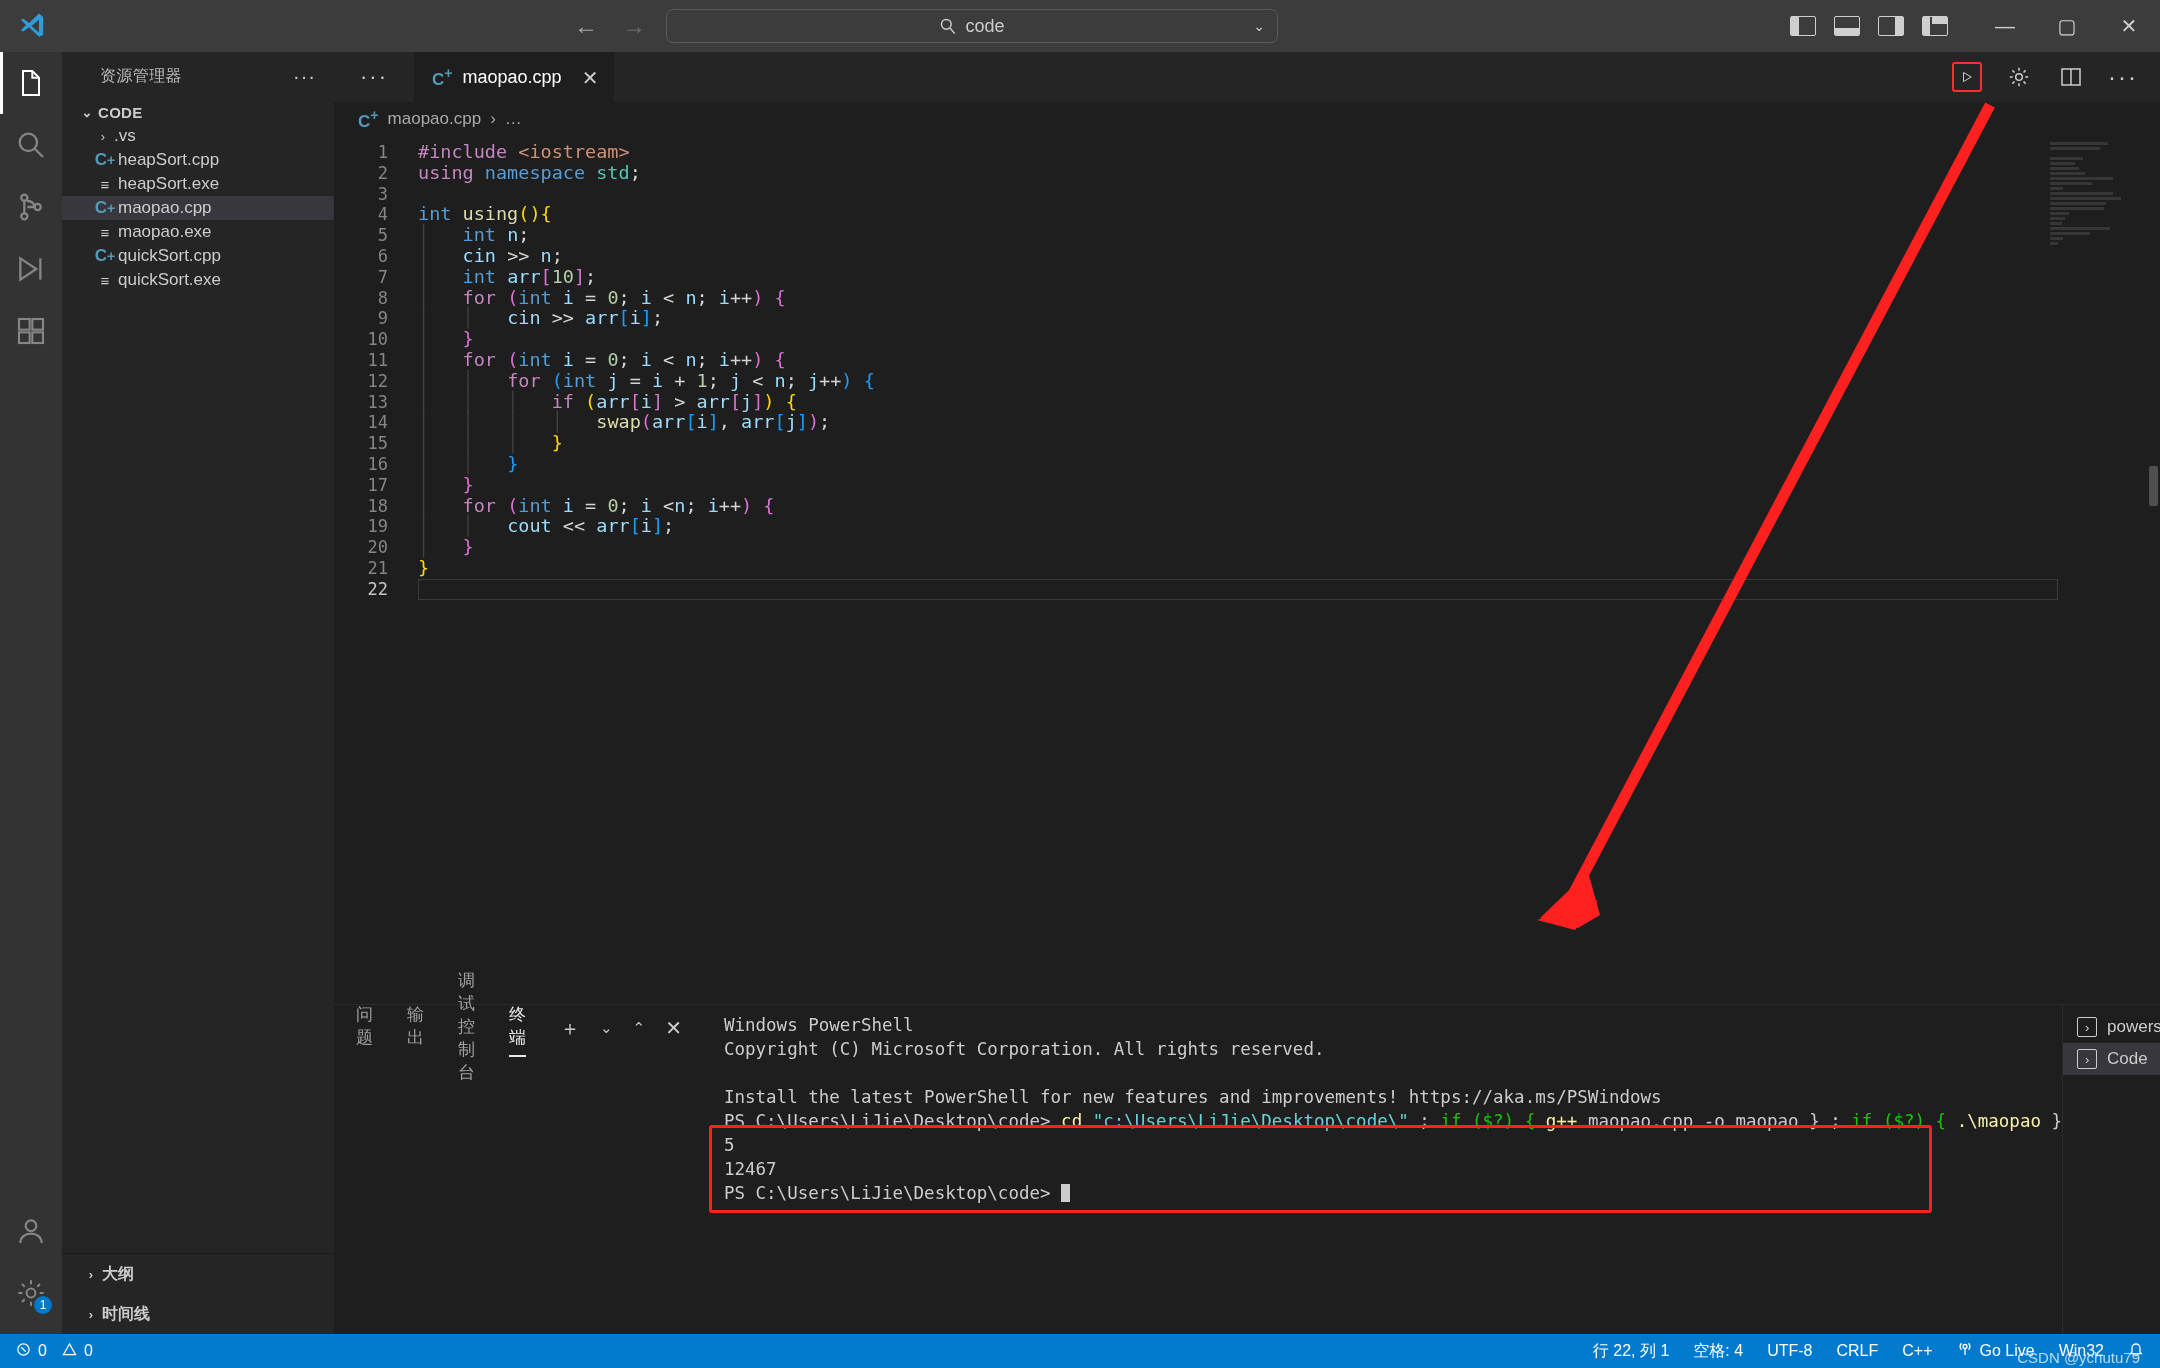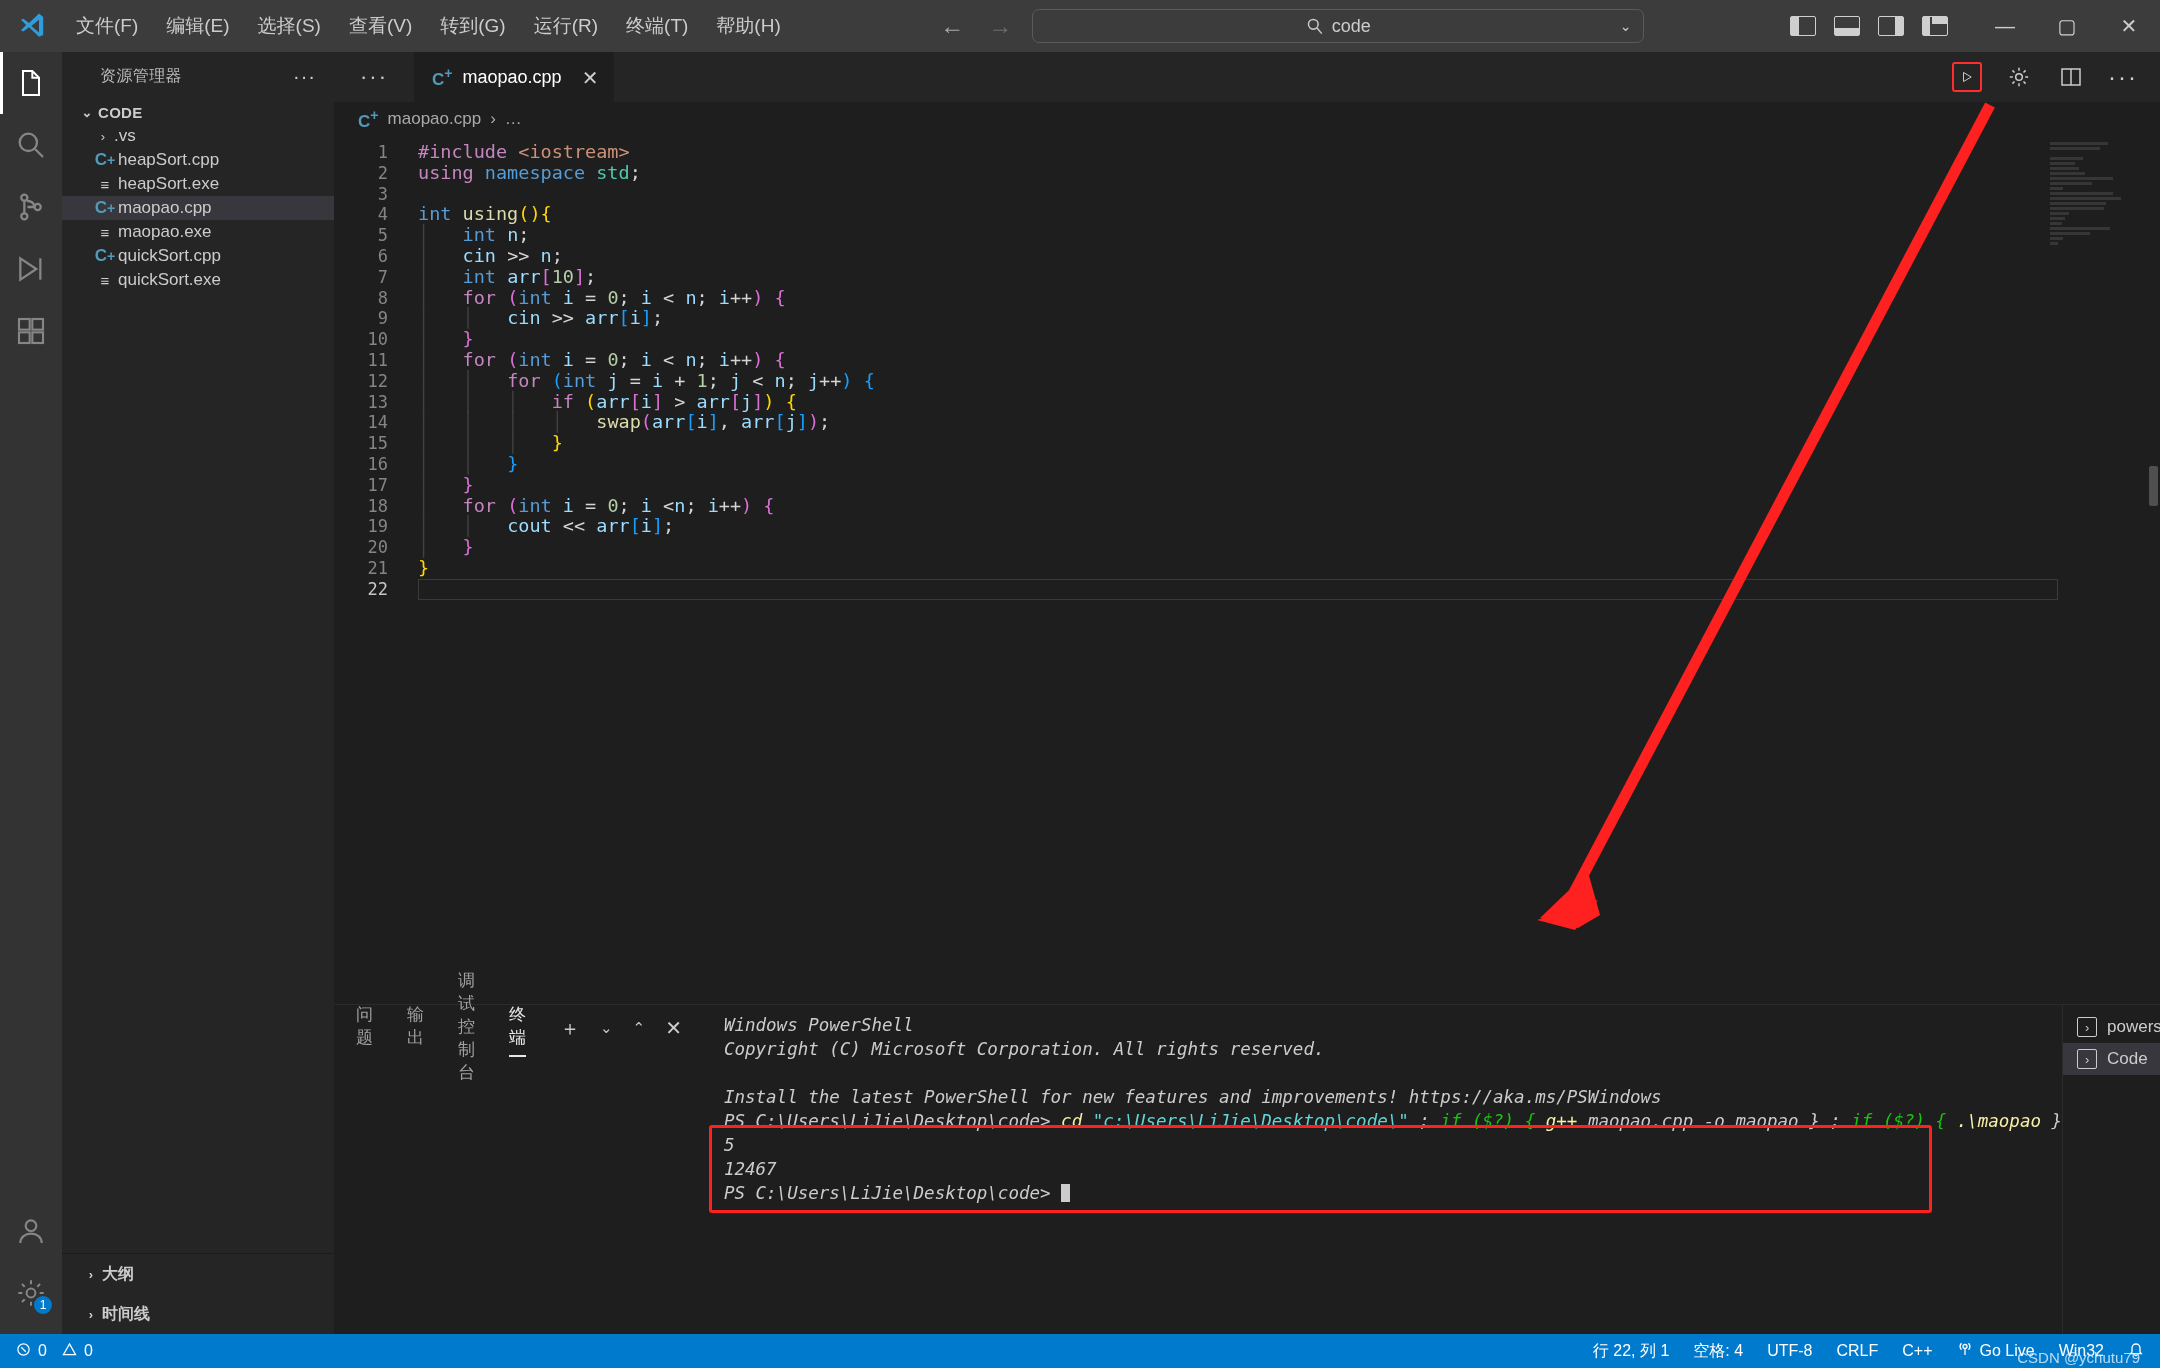--- a/index.html
+++ b/index.html
@@ -111,21 +111,21 @@
   .panel { height:330px; flex:0 0 330px; background:#1e1e1e; display:flex; 
     border-top:1px solid #2b2b2b; }
   .panel-head { height:46px; display:flex; align-items:center; padding-left:22px; flex:0 0 46px; }
   .ptab { color:#a0a0a0; font-size:17px; margin-right:34px; padding-bottom:4px; position:relative; }
   .ptab.active { color:#e7e7e7; }
   .ptab.active:after { content:""; position:absolute; left:0; right:0; bottom:-4px; height:1.6px; background:#e7e7e7; }
   .panel-actions { margin-left:auto; display:flex; align-items:center; gap:20px; padding-right:24px; color:#cccccc; font-size:20px; }
   .panel-body { flex:1; display:flex; min-height:0; }
   .term { flex:1; position:relative; padding:8px 0 0 18px; font-family:"DejaVu Sans Mono", monospace;
     font-size:17.5px; line-height:24px; color:#cccccc; min-width:0; }
-  .tl { white-space:pre; height:24px;font-style:italic; }
+  .tl { white-space:pre; height:24px; }
   .t-green { color:#16c60c; }
   .t-yellow { color:#f9f1a5;margin-top:42px; }
   .t-cyanb { color:#61d6d6; }
   .t-gray { color:#cccccc; }
   .redbox { position:absolute; border:3px solid #ff2020; border-radius:3px; pointer-events:none; }
   .cursor-blk { display:inline-block; width:9px; height:18px; background:#cccccc; vertical-align:-3px; }
   .termlist { width:192px; flex:0 0 192px; border-left:1px solid #2b2b2b; padding-top:6px; }
   .tli { height:32px; display:flex; align-items:center; gap:10px; padding-left:14px;
     color:#cccccc; font-size:17px; }
   .tli.sel { background:#37373d; }
@@ -145,30 +145,20 @@
 </head>
 <body>
 
 <div class="app">
 
   <div class="titlebar">
     <div class="vs-logo">
       <svg viewBox="0 0 32 32">
           <path d="M24.6 2.6 13.9 12.8 7.8 8.2 5.2 9.4l5.6 5.6-5.6 5.6 2.6 1.2 6.1-4.6 10.7 10.2L29 25.6V6.4L24.6 2.6z M24.5 9.2v13.6L16.4 16 24.5 9.2z" fill="#2e9ddd"></path>
         </svg>
-    </div>
-    <div class="menus">
-      <div class="menu-item">文件(F)</div>
-      <div class="menu-item">编辑(E)</div>
-      <div class="menu-item">选择(S)</div>
-      <div class="menu-item">查看(V)</div>
-      <div class="menu-item">转到(G)</div>
-      <div class="menu-item">运行(R)</div>
-      <div class="menu-item">终端(T)</div>
-      <div class="menu-item">帮助(H)</div>
     </div>
 
     <div class="tb-center">
       <div class="navbtns">
         <div class="navbtn">←</div>
         <div class="navbtn fwd">→</div>
       </div>
       <div class="searchbox">
         <span class="mag">
           <svg width="18" height="18" viewBox="0 0 16 16">

